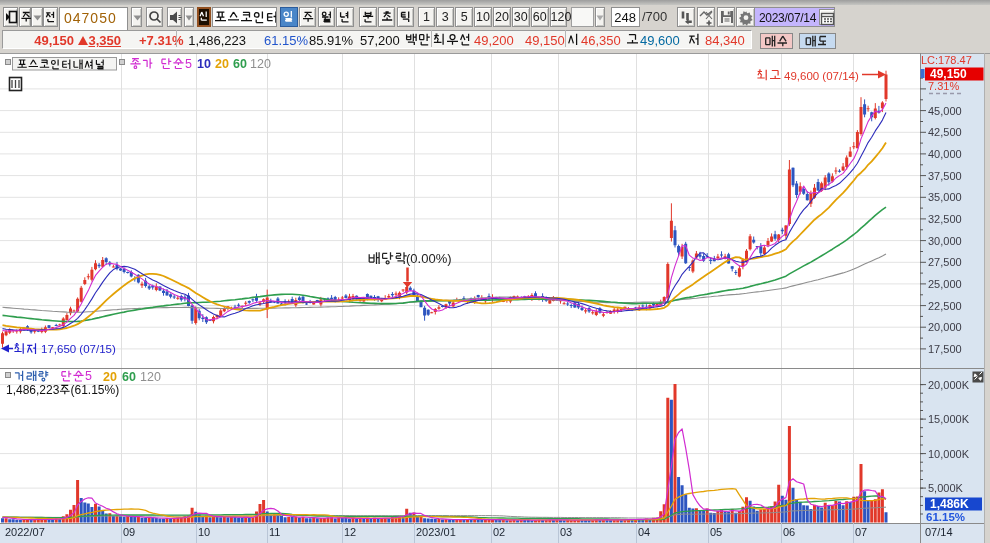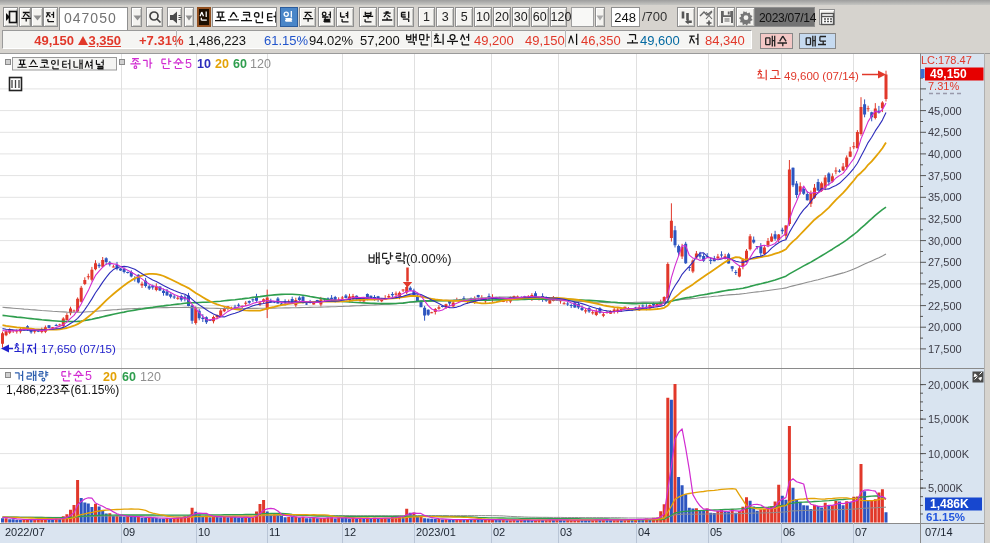--- a/index.html
+++ b/index.html
@@ -18,21 +18,21 @@
 <div style="position:absolute;left:31px;top:7px;width:11.5px;height:19.5px;background:#f4f3f0;border:1px solid #8f8f8f;box-shadow:inset 1px 1px 0 #fff,inset -1px -1px 0 #c8c8c4;box-sizing:border-box;">
     <svg width="9" height="17" viewBox="0 0 9 17" style="position:absolute;left:1px;top:1px">
       <path d="M0.5 6.5h8l-4 5z" fill="#8f8f8f"></path>
     </svg>
   </div>
 <div style="position:absolute;left:43px;top:7px;width:14.5px;height:19.5px;background:#f4f3f0;border:1px solid #8f8f8f;box-shadow:inset 1px 1px 0 #fff,inset -1px -1px 0 #c8c8c4;box-sizing:border-box;">
     <svg width="14" height="19" viewBox="0 0 14 19" font-family="Liberation Sans, sans-serif" style="position:absolute;left:0;top:0">
       <path d="M2.2 4.8L6.5 4.8M4.3 4.8L2.4 9.2M4.4 6.4L6.4 9.2M7.2 6.6L9.5 6.6M9.5 3.8L9.5 10.1M3.9 10.9L3.9 13.6M3.9 13.6L10.0 13.6" fill="none" stroke="#111" stroke-width="1.30"></path>
     </svg>
   </div>
-<div style="position:absolute;left:59px;top:7px;width:69px;height:34px;background:#fff;border:1px solid #8f8f8f;box-sizing:border-box;font:14px 'Liberation Sans';color:#737373;padding:1.5px 0 0 4px;letter-spacing:1px">047050</div>
+<div style="position:absolute;left:59px;top:7px;width:69px;height:34px;background:#fff;border:1px solid #8f8f8f;box-sizing:border-box;font:14px 'Liberation Sans';color:#a16207;padding:1.5px 0 0 4px;letter-spacing:1px">047050</div>
 <div style="position:absolute;left:130.5px;top:7px;width:11.5px;height:19.5px;background:#f4f3f0;border:1px solid #8f8f8f;box-shadow:inset 1px 1px 0 #fff,inset -1px -1px 0 #c8c8c4;box-sizing:border-box;">
     <svg width="9" height="17" viewBox="0 0 9 17" style="position:absolute;left:1px;top:1px">
       <path d="M0.5 6.5h8l-4 5z" fill="#8f8f8f"></path>
     </svg>
   </div>
 <div style="position:absolute;left:146px;top:7px;width:16.5px;height:19.5px;background:#f4f3f0;border:1px solid #8f8f8f;box-shadow:inset 1px 1px 0 #fff,inset -1px -1px 0 #c8c8c4;box-sizing:border-box;">
     <svg width="15" height="17" viewBox="0 0 15 17" style="position:absolute;left:0;top:1px">
       <circle cx="7" cy="7" r="4" fill="none" stroke="#444" stroke-width="1.7"></circle>
       <path d="M10 10l3.5 3.5" stroke="#444" stroke-width="1.7"></path>
     </svg>
@@ -149,37 +149,37 @@
       <rect x="4" y="8" width="8" height="6" fill="#f4f3f0"></rect>
       <path d="M5.5 10h5M5.5 12h5" stroke="#666" stroke-width="1"></path>
     </svg>
   </div>
 <div style="position:absolute;left:736.4px;top:7px;width:18.2px;height:19.5px;background:#f4f3f0;border:1px solid #8f8f8f;box-shadow:inset 1px 1px 0 #fff,inset -1px -1px 0 #c8c8c4;box-sizing:border-box;">
     <svg width="16" height="17" viewBox="0 0 16 17" style="position:absolute;left:1px;top:1px">
       <path d="M8 2l1.2 2.2 2.5-.6.6 2.5L14.5 7l-1.4 2.1 1.6 2-2.3 1.1.1 2.6-2.5-.4-1 2.4-1.9-1.8-2.3 1.2-.4-2.6-2.6-.3 1-2.4L1 9l2.2-1.4-.8-2.5 2.6-.4.4-2.5 2.4 1z" fill="#777"></path>
       <circle cx="8" cy="8.7" r="2.4" fill="#f4f3f0"></circle>
     </svg>
   </div>
-<div style="position:absolute;left:754px;top:7px;width:61px;height:19.5px;background:#737373;border:1px solid #8f8f8f;box-sizing:border-box;font:13px 'Liberation Sans';color:#111;padding:2.5px 0 0 4px;letter-spacing:-0.3px;font-size:12px">2023/07/14</div>
+<div style="position:absolute;left:754px;top:7px;width:81px;height:19.5px;background:#c4b5fd;border:1px solid #8f8f8f;box-sizing:border-box;font:13px 'Liberation Sans';color:#111;padding:2.5px 0 0 4px;letter-spacing:-0.3px;font-size:12px">2023/07/14</div>
 <div style="position:absolute;left:818.5px;top:8.5px;width:16.5px;height:16.5px;background:#f4f3f0;border:1px solid #8f8f8f;box-shadow:inset 1px 1px 0 #fff,inset -1px -1px 0 #c8c8c4;box-sizing:border-box;">
     <svg width="15" height="17" viewBox="0 0 15 17" style="position:absolute;left:0px;top:1px">
       <rect x="1.5" y="2.5" width="12" height="11" fill="#fff" stroke="#555" stroke-width="1.4"></rect>
       <path d="M1.5 5.5h12" stroke="#555" stroke-width="1.4"></path>
       <path d="M4 8h2M7 8h2M10 8h2M4 10.5h2M7 10.5h2M10 10.5h2" stroke="#555" stroke-width="1.3"></path>
     </svg>
   </div>
 <div style="position:absolute;left:2px;top:29.5px;width:750px;height:19px;background:#f5f5f3;border:1px solid #9a9a9a;border-right-color:#fff;border-bottom-color:#fff;box-sizing:border-box"></div>
 <div style="position:absolute;top:33px;font:700 13px 'Liberation Sans';color:#e1382a;left:12px;width:62px;text-align:right;">49,150</div>
 <div style="position:absolute;left:78px;top:36px;width:0;height:0;border-left:5px solid transparent;border-right:5px solid transparent;border-bottom:9px solid #e1382a"></div>
 <div style="position:absolute;top:33px;font:700 13px 'Liberation Sans';color:#e1382a;left:79px;width:42px;text-align:right;text-decoration:underline;">3,350</div>
 <div style="position:absolute;top:33px;font:700 13px 'Liberation Sans';color:#e1382a;left:139px;">+7.31%</div>
 <div style="position:absolute;left:175.7px;top:30px;width:1px;height:17px;background:#b5b5b5"></div>
 <div style="position:absolute;top:33px;font:400 13px 'Liberation Sans';color:#111;left:186px;width:60px;text-align:right;">1,486,223</div>
 <div style="position:absolute;top:33px;font:400 13px 'Liberation Sans';color:#2255cc;left:264px;">61.15%</div>
-<div style="position:absolute;top:33px;font:400 13px 'Liberation Sans';color:#111;left:309px;">94.02%</div>
+<div style="position:absolute;top:33px;font:400 13px 'Liberation Sans';color:#111;left:309px;">85.91%</div>
 <div style="position:absolute;top:33px;font:400 13px 'Liberation Sans';color:#111;left:360px;">57,200</div>
 <div style="position:absolute;left:405px;top:31.5px">
     <svg width="26" height="15" viewBox="0 0 26 15" font-family="Liberation Sans, sans-serif" style="position:absolute;left:0;top:0">
       <path d="M1.6 2.5L1.6 7.7M5.8 2.5L5.8 7.7M1.6 4.9L5.8 4.9M1.6 7.7L5.8 7.7M8.3 1.7L8.3 8.9M11.1 1.7L11.1 8.9M8.3 5.0L11.1 5.0M2.9 10.0L9.3 10.0M9.3 10.0L9.3 13.1M14.6 2.7L18.8 2.7M18.8 2.7L18.8 7.7M18.8 7.7L14.6 7.7M14.6 7.7L14.6 2.7M22.1 1.7L22.1 8.9M22.1 5.2L24.8 5.2M16.2 9.8L16.2 12.9M16.2 12.9L23.2 12.9" fill="none" stroke="#111" stroke-width="1.25"></path>
     </svg>
   </div>
 <div style="position:absolute;left:430.9px;top:30px;width:1px;height:17px;background:#b5b5b5"></div>
 <div style="position:absolute;left:433px;top:31.5px">
     <svg width="40" height="15" viewBox="0 0 40 15" font-family="Liberation Sans, sans-serif" style="position:absolute;left:0;top:0">
       <path d="M2.5 2.2L4.5 2.2M1.2 3.6L5.8 3.6M3.5 3.6L1.5 7.6M3.6 5.3L5.6 7.6M4.7 7.7L4.7 10.4M0.9 10.4L8.5 10.4M10.1 1.7L10.1 12.8M14.0 9.3L25.0 9.3M19.5 9.3L19.5 12.8M29.7 2.5L27.6 7.9M29.7 2.5L31.9 7.9M33.0 5.0L35.6 5.0M35.6 1.7L35.6 8.9M29.2 9.8L29.2 12.9M29.2 12.9L36.2 12.9" fill="none" stroke="#111" stroke-width="1.25"></path>

